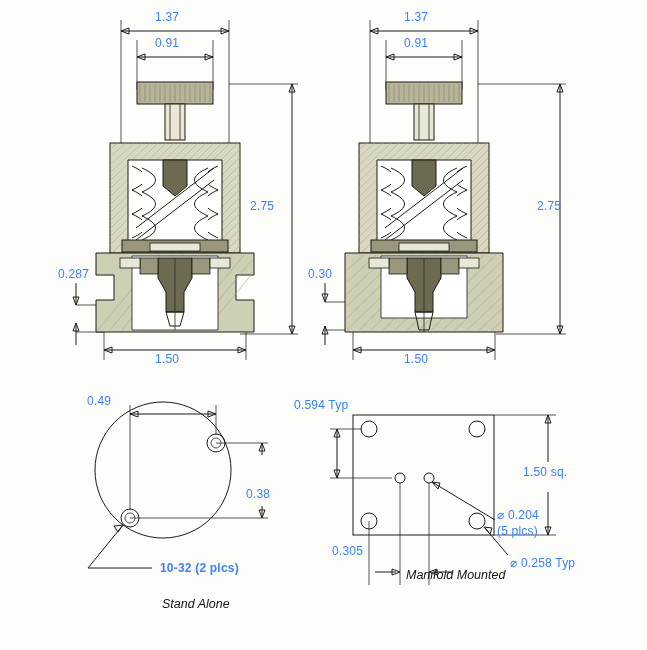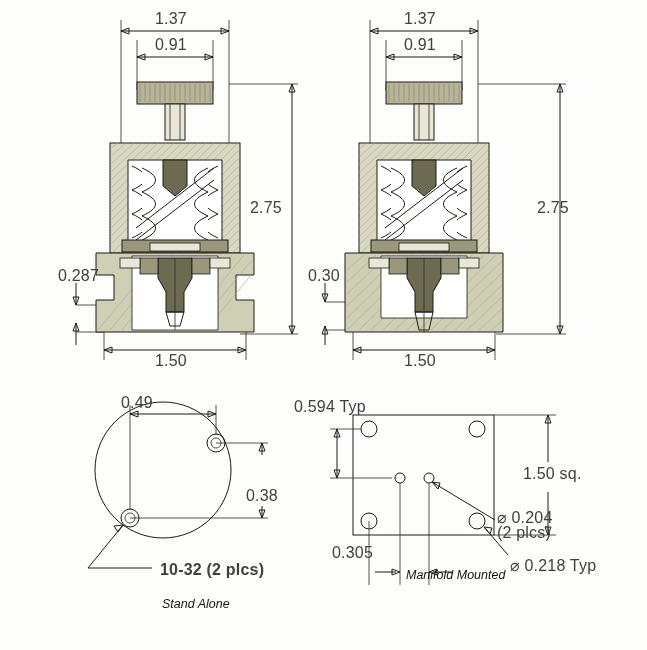--- a/index.html
+++ b/index.html
@@ -12,22 +12,22 @@
   }
   #sheet {
     position: relative;
     width: 647px;
     height: 650px;
     background: #fdfdfb;
     overflow: hidden;
   }
   .dim-label {
     position: absolute;
-    font-size: 16px;
-    color: #404040;
+    font-size: 12px;
+    color: #3b82f6;
     white-space: nowrap;
     letter-spacing: 0.2px;
   }
   .caption {
     position: absolute;
     font-size: 12.5px;
     font-style: italic;
     color: #15160f;
     white-space: nowrap;
     margin-left: 16px;
@@ -387,27 +387,27 @@
   <div class="dim-label" style="left:250px; top:199px;">2.75</div>
   <div class="dim-label" style="left:58px;  top:267px;">0.287</div>
   <div class="dim-label" style="left:155px; top:352px;">1.50</div>
 
   <div class="dim-label" style="left:404px; top:10px;">1.37</div>
   <div class="dim-label" style="left:404px; top:36px;">0.91</div>
   <div class="dim-label" style="left:537px; top:199px;">2.75</div>
   <div class="dim-label" style="left:308px; top:267px;">0.30</div>
   <div class="dim-label" style="left:404px; top:352px;">1.50</div>
 
-  <div class="dim-label" style="left:87px;  top:394px;margin-left:34px;">0.49</div>
+  <div class="dim-label" style="left:87px;  top:394px;">0.49</div>
   <div class="dim-label" style="left:246px; top:487px;">0.38</div>
   <div class="dim-label" style="left:160px; top:561px;font-weight:bold;">10-32 (2 plcs)</div>
 
   <div class="dim-label" style="left:294px; top:398px;text-align:center;">0.594 Typ</div>
   <div class="dim-label" style="left:523px; top:465px;">1.50 sq.</div>
   <div class="dim-label" style="left:497px; top:508px;">⌀ 0.204</div>
-  <div class="dim-label" style="left:497px; top:524px;">(2 plcs)</div>
-  <div class="dim-label" style="left:510px; top:556px;">⌀ 0.218 Typ</div>
+  <div class="dim-label" style="left:497px; top:524px;">(5 plcs)</div>
+  <div class="dim-label" style="left:510px; top:556px;">⌀ 0.258 Typ</div>
   <div class="dim-label" style="left:332px; top:544px;">0.305</div>
 
   <div class="caption" style="left:146px; top:597px;">Stand Alone</div>
   <div class="caption" style="left:390px; top:568px;">Manifold Mounted</div>
 
 </div>
 
 </body></html>

